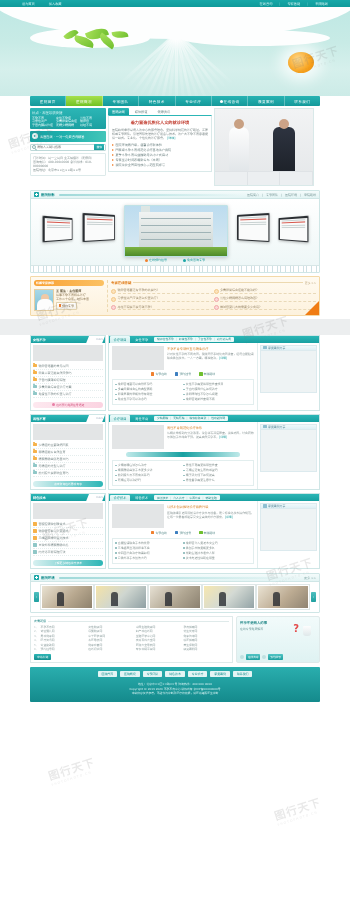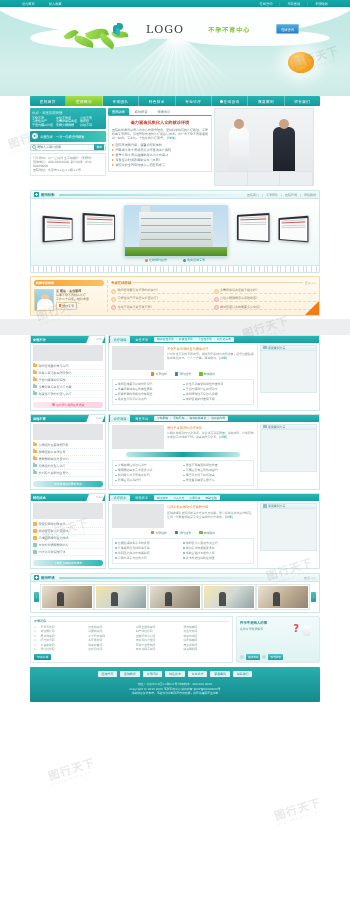--- a/index.html
+++ b/index.html
@@ -346,30 +346,20 @@
   <div class="cloud"></div>
   <div class="sun"></div>
   <div id="leaves">
       <div class="leaf" style="left: 86px; top: 22px; width: 22px; height: 10px; transform: rotate(-22deg);"></div>
       <div class="leaf" style="left: 74px; top: 30px; width: 20px; height: 9px; transform: rotate(12deg);"></div>
       <div class="leaf" style="left: 98px; top: 30px; width: 18px; height: 8px; transform: rotate(35deg);"></div>
       <div class="leaf" style="left: 112px; top: 24px; width: 16px; height: 7px; transform: rotate(-8deg);"></div>
       <div class="leaf" style="left: 64px; top: 24px; width: 14px; height: 7px; transform: rotate(-40deg);"></div>
     </div>
 
-  <div class="logo-row">
-    <div class="logo-mark">
-      <span class="c1"></span>
-        <span class="c2"></span>
-        <span class="c3"></span>
-    </div>
-    <div class="logo-text">LOGO</div>
-    <div class="logo-cn">不孕不育中心</div>
-    <div class="logo-btn">在线咨询</div>
-  </div>
 </div>
 
 <div class="navwrap">
   <nav class="nav" id="nav">
       <a href="#">
         <span>医院首页</span>
       </a>
       <a class="active" href="#">
         <span>医院概况</span>
       </a>

